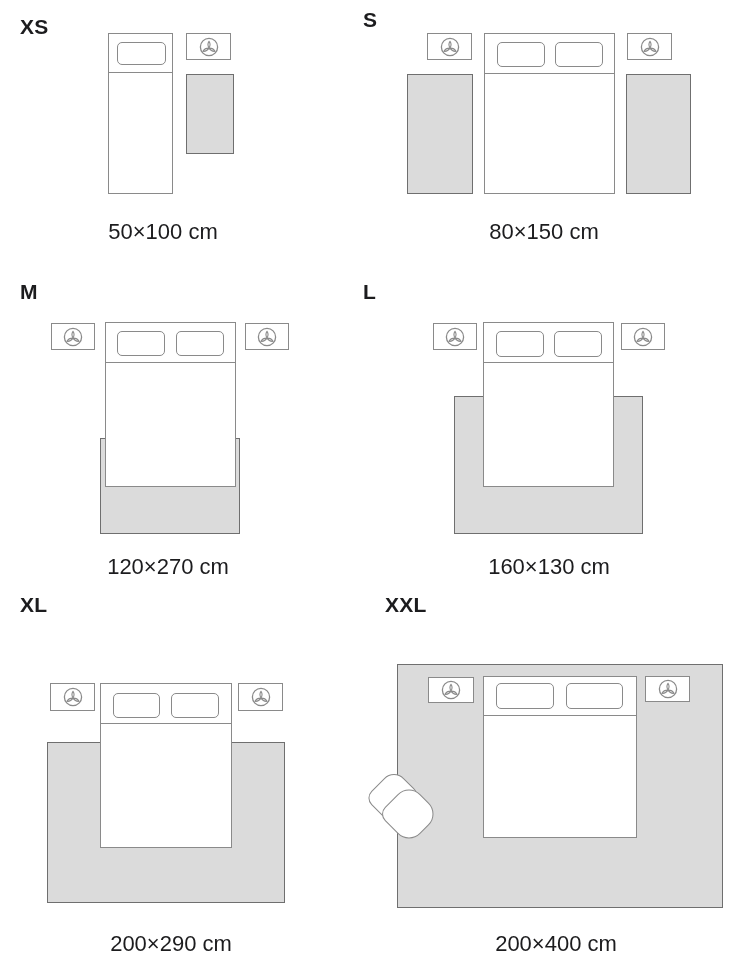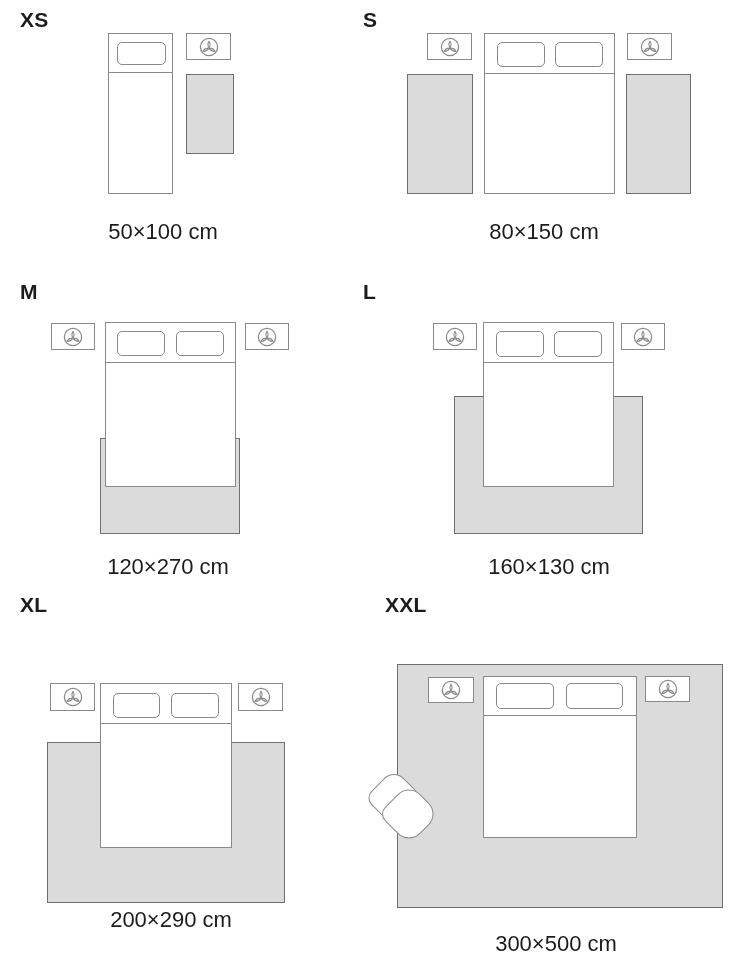--- a/index.html
+++ b/index.html
@@ -67,21 +67,21 @@
         <g fill="none" stroke="currentColor" stroke-width="1.2" stroke-linejoin="round">
           <path d="M12 13.2 C10.7 10.8 10.7 7.6 12 5.8 C13.3 7.6 13.3 10.8 12 13.2 Z"></path>
           <path d="M12 13.2 C10.7 10.8 10.7 7.6 12 5.8 C13.3 7.6 13.3 10.8 12 13.2 Z" transform="rotate(118 12 13.2)"></path>
           <path d="M12 13.2 C10.7 10.8 10.7 7.6 12 5.8 C13.3 7.6 13.3 10.8 12 13.2 Z" transform="rotate(-118 12 13.2)"></path>
         </g>
       </symbol>
     </defs>
   </svg>
 
   <section class="panel">
-    <h2 class="size-code" style="left:20px;top:7px">XS</h2>
+    <h2 class="size-code" style="left:20px;top:14px">XS</h2>
     <div class="rug" style="left:186px;top:74px;width:48px;height:80px"></div>
     <div class="bed" style="left:108px;top:33px;width:65px;height:161px">
       <div class="headboard h39">
         <div class="pillow" style="left:8px;top:8px;width:49px;height:23px"></div>
       </div>
     </div>
     <div class="nightstand" style="left:186px;top:33px;width:45px;height:27px">
       <svg>
           <use href="#plant-symbol"></use>
         </svg>
@@ -168,21 +168,21 @@
     <div class="nightstand" style="left:50px;top:683px;width:45px;height:28px">
       <svg>
           <use href="#plant-symbol"></use>
         </svg>
     </div>
     <div class="nightstand" style="left:238px;top:683px;width:45px;height:28px">
       <svg>
           <use href="#plant-symbol"></use>
         </svg>
     </div>
-    <p class="dim-label" style="left:171px;top:907px">200×290 cm</p>
+    <p class="dim-label" style="left:171px;top:931px">200×290 cm</p>
   </section>
 
   <section class="panel">
     <h2 class="size-code" style="left:385px;top:592px">XXL</h2>
     <div class="rug" style="left:397px;top:664px;width:326px;height:244px"></div>
     <div class="bed" style="left:483px;top:676px;width:154px;height:162px">
       <div class="headboard h39">
         <div class="pillow" style="left:12px;top:6px;width:58px;height:26px"></div>
         <div class="pillow" style="left:82px;top:6px;width:57px;height:26px"></div>
       </div>
@@ -194,16 +194,16 @@
     </div>
     <div class="nightstand" style="left:645px;top:676px;width:45px;height:26px">
       <svg>
           <use href="#plant-symbol"></use>
         </svg>
     </div>
     <div class="armchair" style="left:360px;top:764px">
       <div class="armchair-back"></div>
       <div class="armchair-seat"></div>
     </div>
-    <p class="dim-label" style="left:556px;top:931px">300×500 cm</p>
+    <p class="dim-label" style="left:556px;top:931px">200×400 cm</p>
   </section>
 
 </div>
 
 </body></html>

